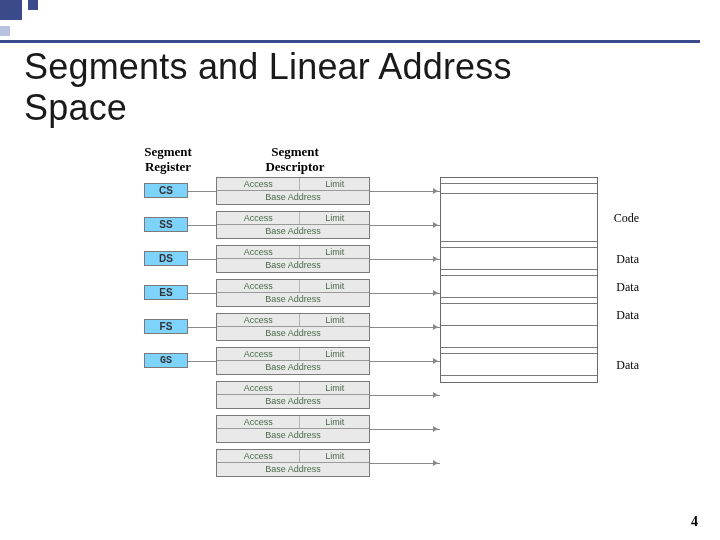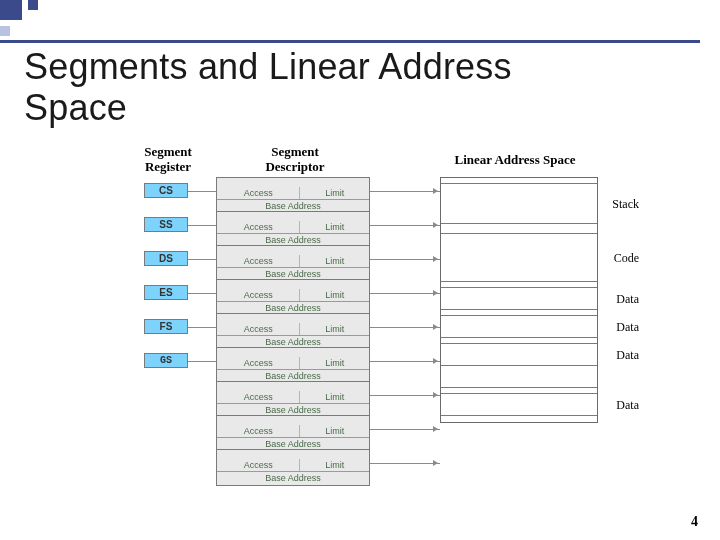--- a/index.html
+++ b/index.html
@@ -83,21 +83,20 @@
     width: 154px;
     border: 1px solid #7a7a7a;
     background: #e9e9e9;
   }
   .desc .top {
     display: flex;
     height: 13px;
     font-size: 9px;
     color: #4a6b4a;
     border-bottom: 1px solid #9a9a9a;
-    margin-top: 9px;
   }
   .desc .top .a { flex: 1.2; text-align: center; line-height: 13px; border-right: 1px solid #b5b5b5; }
   .desc .top .l { flex: 1; text-align: center; line-height: 13px; }
   .desc .bot {
     height: 13px;
     font-size: 9px;
     color: #4a6b4a;
     text-align: center;
     line-height: 13px;
   }
@@ -163,21 +162,20 @@
   <div class="sq3"></div>
   <div class="line"></div>
 </div>
 
 <h1 class="title">Segments and Linear Address<br>Space</h1>
 
 <div class="diagram">
 
   <div class="colhdr hdr-reg">Segment<br>Register</div>
   <div class="colhdr hdr-desc">Segment<br>Descriptor</div>
-  <div class="colhdr hdr-lin">Linear Address Space</div>
 
   <div id="reg-container">
       <div class="reg" style="top: 38px;">CS</div>
       <div class="reg-line" style="top: 46px;"></div>
       <div class="reg" style="top: 72px;">SS</div>
       <div class="reg-line" style="top: 80px;"></div>
       <div class="reg" style="top: 106px;">DS</div>
       <div class="reg-line" style="top: 114px;"></div>
       <div class="reg" style="top: 140px;">ES</div>
       <div class="reg-line" style="top: 148px;"></div>
@@ -248,23 +246,20 @@
         <div class="top">
           <div class="a">Access</div>
           <div class="l">Limit</div>
         </div>
         <div class="bot">Base Address</div>
       </div>
     </div>
 
   <div class="las">
       <div class="seg thin"></div>
-      <div class="seg med">
-        <div class="lbl">Stack</div>
-      </div>
       <div class="seg tiny"></div>
       <div class="seg big">
         <div class="lbl">Code</div>
       </div>
       <div class="seg thin"></div>
       <div class="seg small">
         <div class="lbl">Data</div>
       </div>
       <div class="seg thin"></div>
       <div class="seg small">

